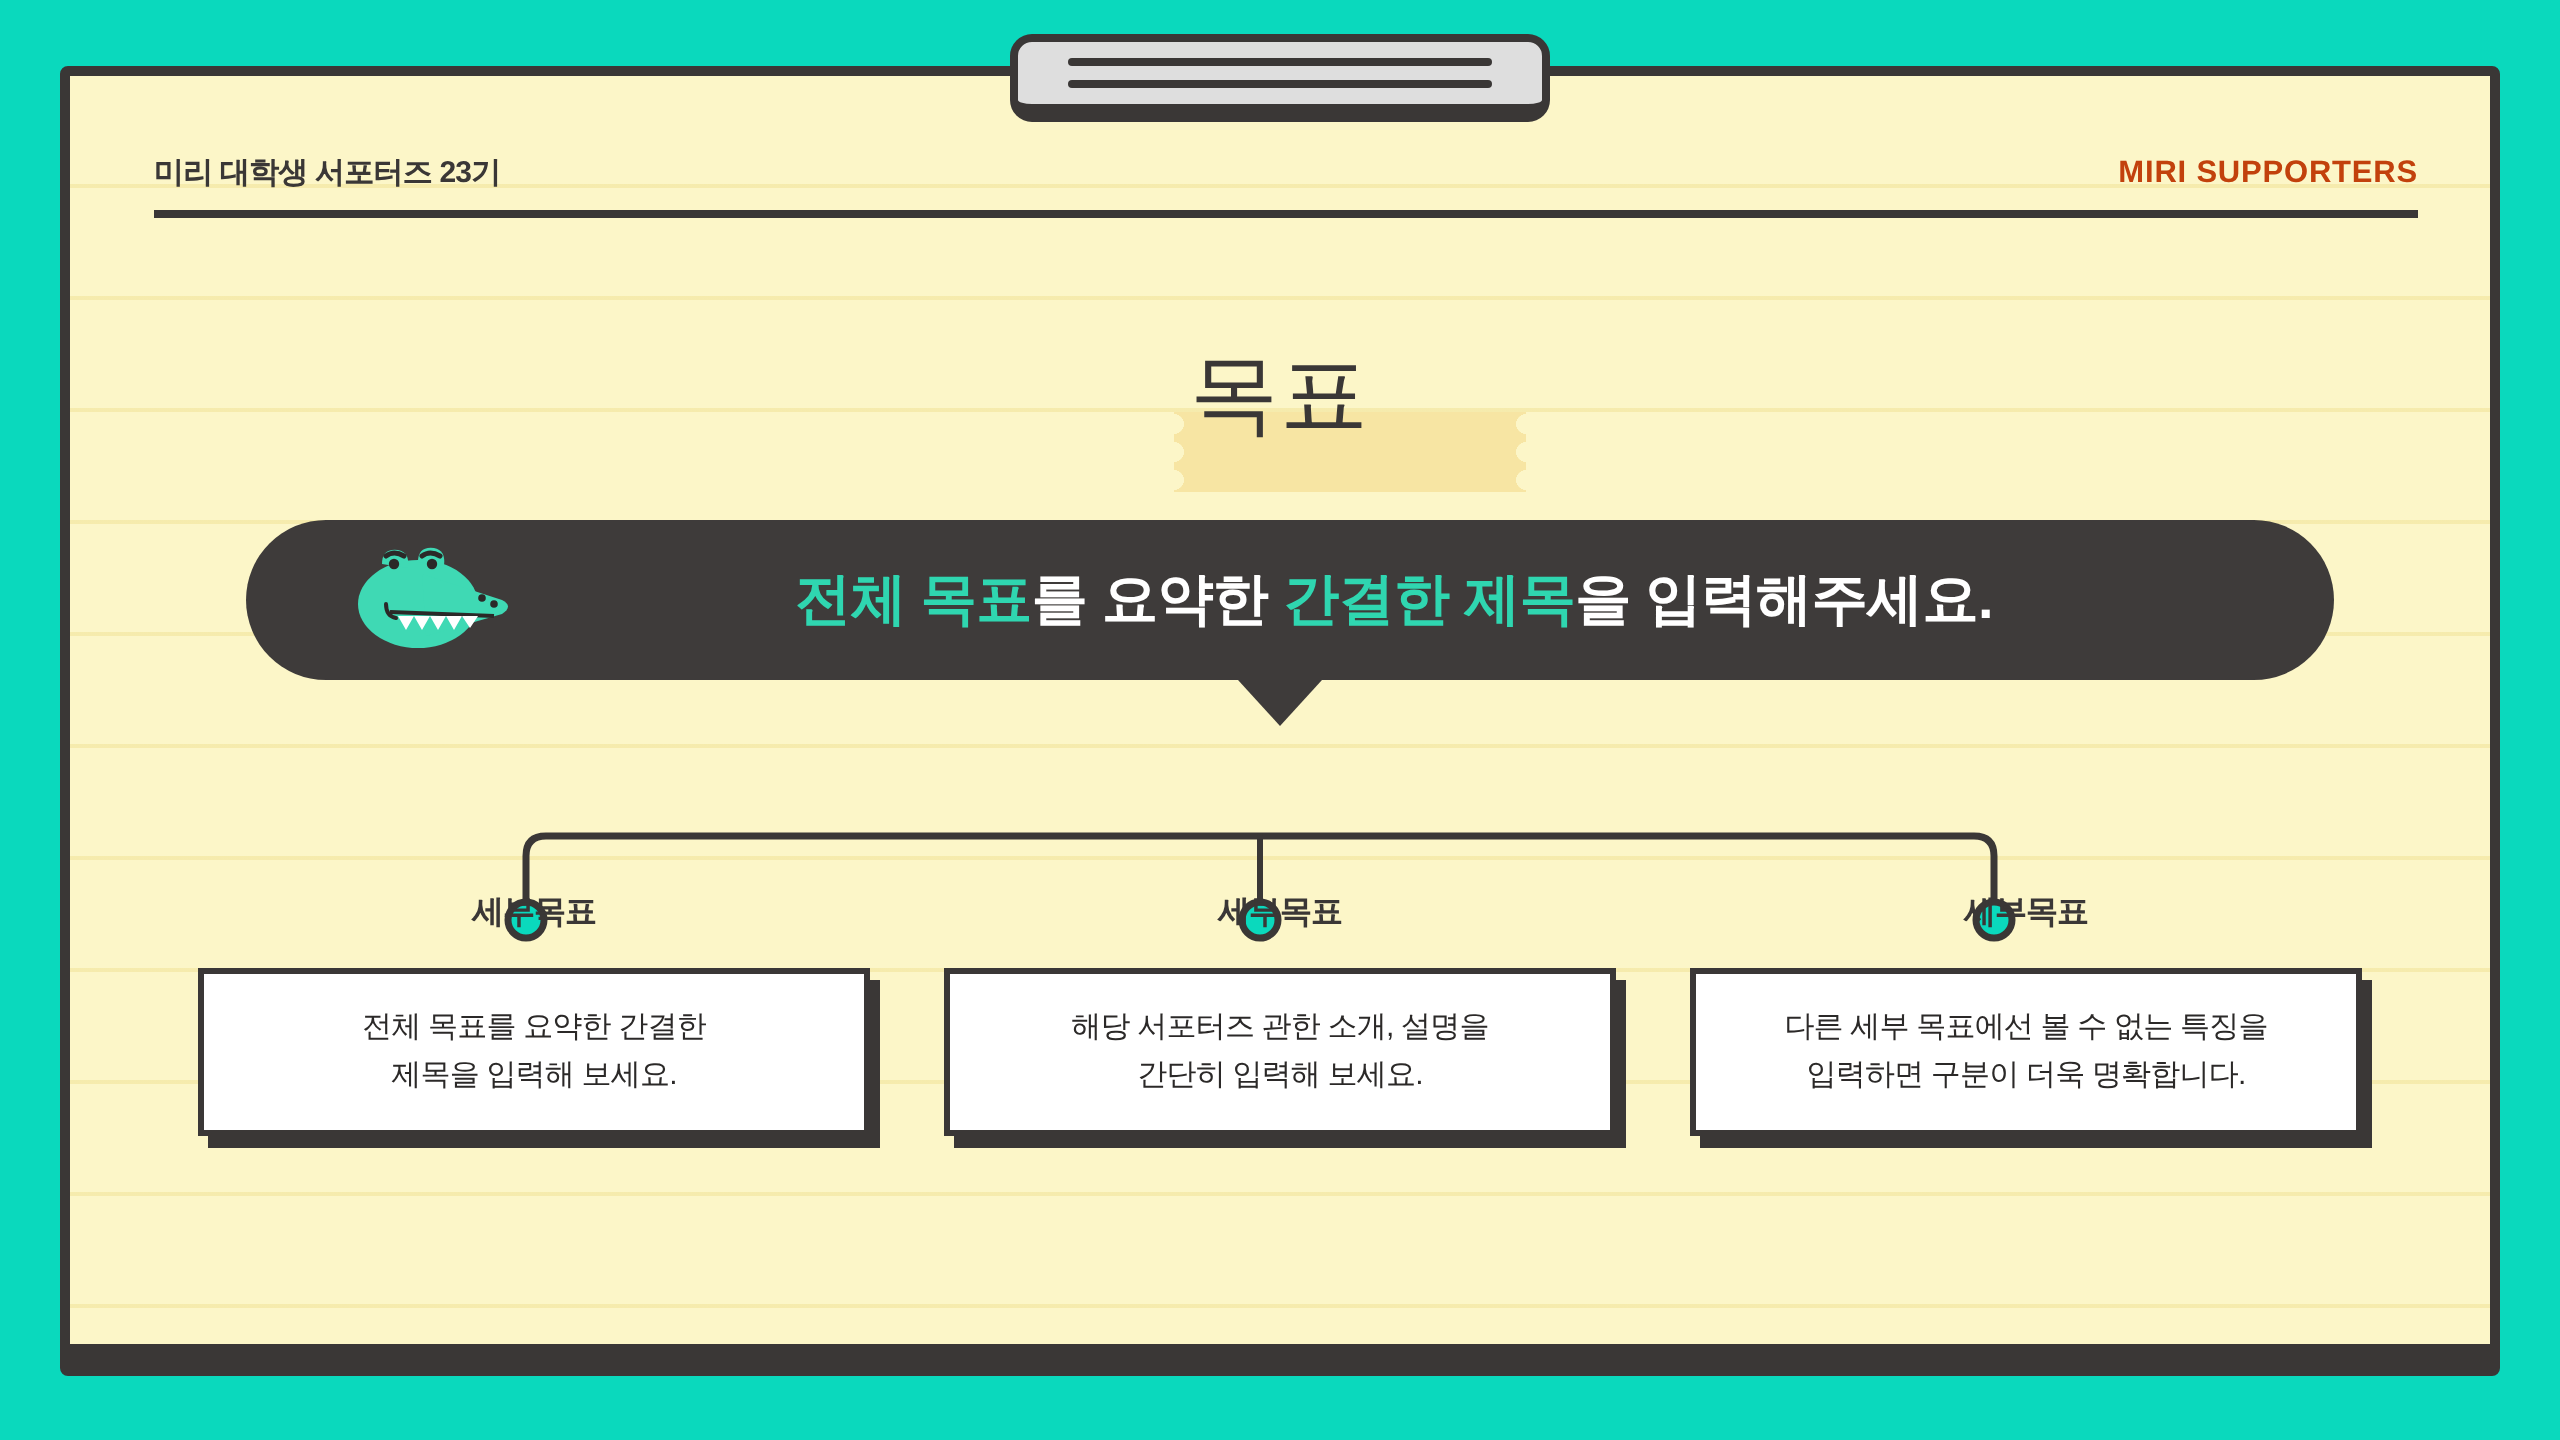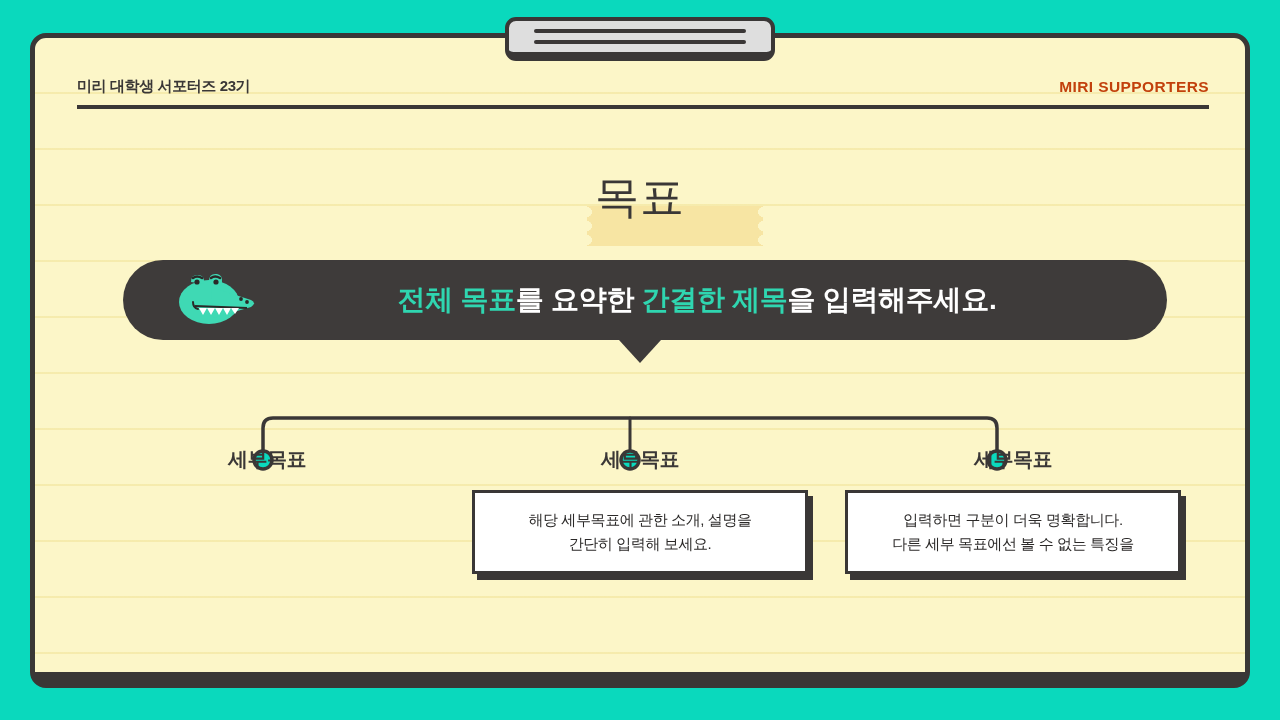--- a/index.html
+++ b/index.html
@@ -19,21 +19,21 @@
   
   .slide {
     position: absolute;
     left: 30px;
     top: 33px;
     width: 1220px;
     height: 655px;
     background: #fcf6c8;
     border: 5px solid #3a3736;
     border-bottom-width: 16px;
-    border-radius: 16px;
+    border-radius: 4px;
     overflow: hidden;
   }
 
   
   .ruled {
     position: absolute;
     inset: 0;
     background-image: repeating-linear-gradient(
       to bottom,
       rgba(240,225,150,0.0) 0px,
@@ -184,21 +184,21 @@
     position: absolute;
     left: 64px;
     top: 408px;
     width: 1082px;
     display: flex;
     justify-content: space-between;
   }
   .col { width: 336px; }
   .col-label {
     text-align: center;
-    font-size: 20px;
+    font-size: 16px;
     font-weight: bold;
     color: #3a3736;
     letter-spacing: -0.5px;
     margin-bottom: 17px;
   }
   .card {
     background: #ffffff;
     border: 3px solid #3a3736;
     box-shadow: 5px 6px 0 0 #3a3736;
     height: 84px;
@@ -282,35 +282,39 @@
       <circle cx="228" cy="82" r="9" fill="#0ad9bd" stroke="#3a3736" stroke-width="3.5"></circle>
       <circle cx="595" cy="82" r="9" fill="#0ad9bd" stroke="#3a3736" stroke-width="3.5"></circle>
       <circle cx="962" cy="82" r="9" fill="#0ad9bd" stroke="#3a3736" stroke-width="3.5"></circle>
     </svg>
   </div>
 
   <div class="columns">
 
     <div class="col">
       <div class="col-label">세부목표</div>
+      <div class="card">
+        <div class="card-line">전체 목표를 요약한 간결한</div>
+        <div class="card-line">제목을 입력해 보세요.</div>
+      </div>
     </div>
 
     <div class="col">
       <div class="col-label">세부목표</div>
       <div class="card">
-        <div class="card-line">해당 세부목표에 관한 소개, 설명을</div>
+        <div class="card-line">해당 서포터즈 관한 소개, 설명을</div>
         <div class="card-line">간단히 입력해 보세요.</div>
       </div>
     </div>
 
     <div class="col">
       <div class="col-label">세부목표</div>
       <div class="card">
+        <div class="card-line">다른 세부 목표에선 볼 수 없는 특징을</div>
         <div class="card-line">입력하면 구분이 더욱 명확합니다.</div>
-        <div class="card-line">다른 세부 목표에선 볼 수 없는 특징을</div>
       </div>
     </div>
 
   </div>
 
   <div class="page-num">3/10</div>
 
 </div>
 
 </body></html>

